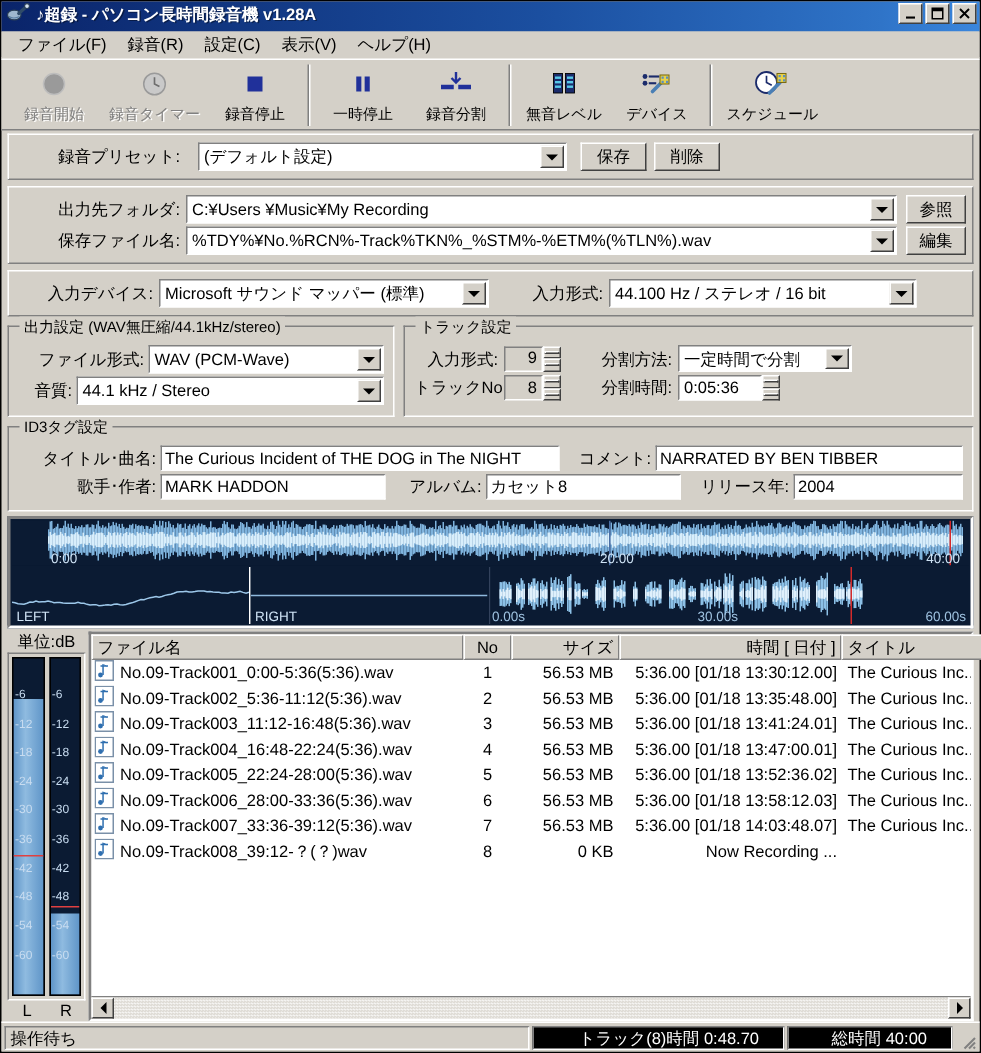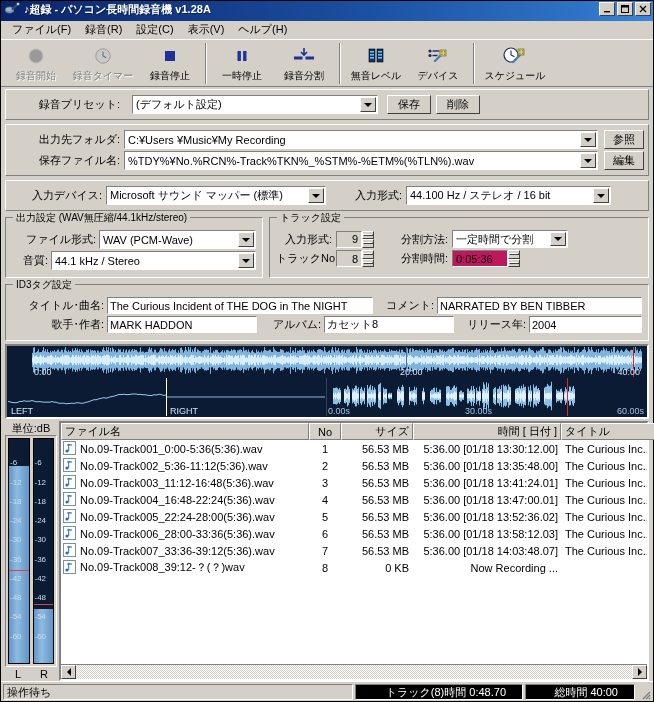--- a/index.html
+++ b/index.html
@@ -615,21 +615,21 @@
             <div>
                 <div class="tri-u-s"></div>
               </div>
             <div>
                 <div class="tri-d-s"></div>
               </div>
           </div>
         </div>
         <div class="lbl" style="width:62px;margin-left:12px;">分割時間:</div>
         <div class="spin" style="margin-left:4px;">
-          <div class="sv" style="min-width:56px;background:#be185d;justify-content:flex-start;">0:05:36</div>
+          <div class="sv" style="min-width:56px;background:#ffffff;justify-content:flex-start;">0:05:36</div>
           <div class="sb">
             <div>
                 <div class="tri-u-s"></div>
               </div>
             <div>
                 <div class="tri-d-s"></div>
               </div>
           </div>
         </div>
       </div>

